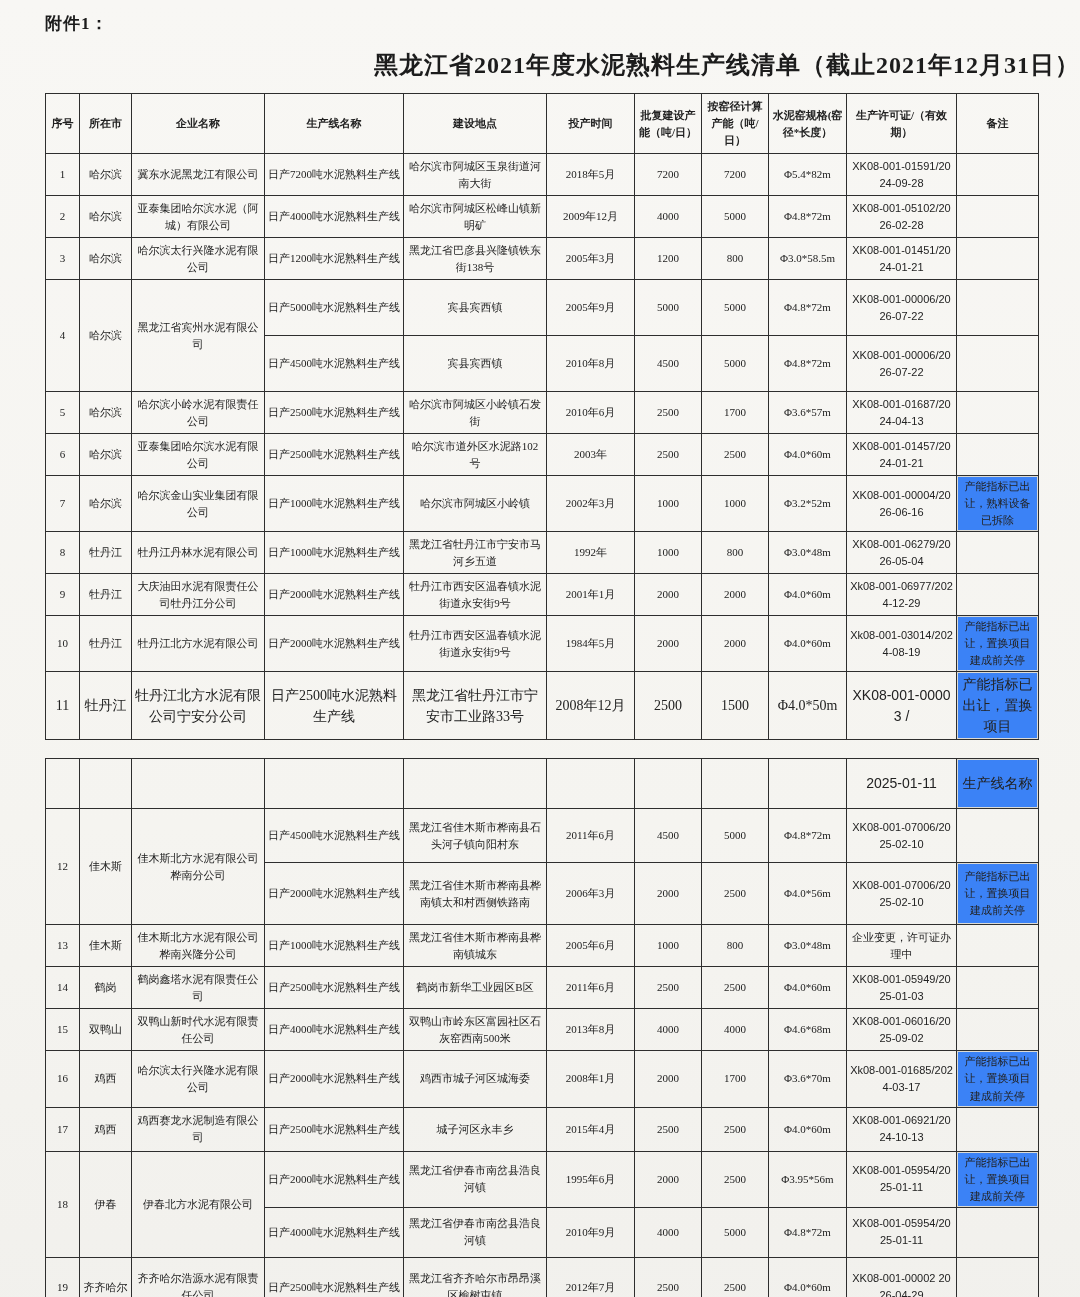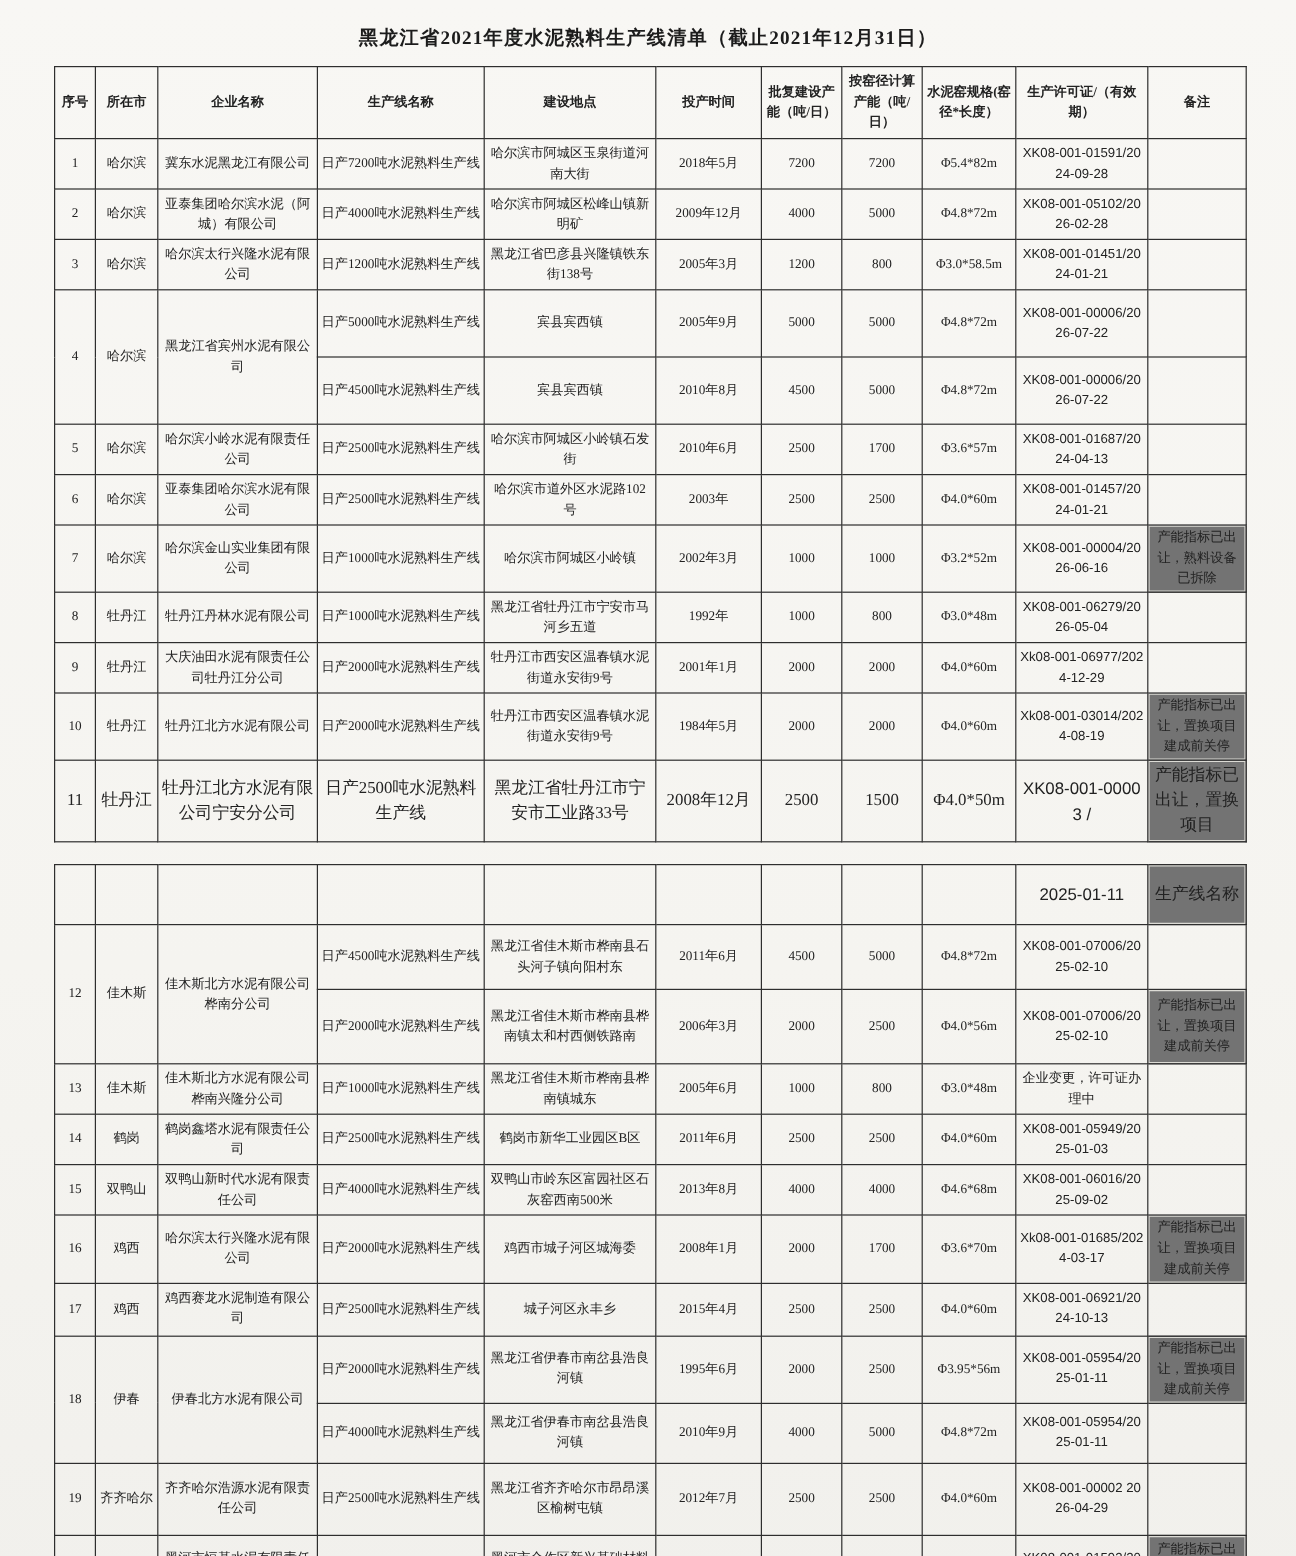--- a/index.html
+++ b/index.html
@@ -8,51 +8,52 @@
     background:linear-gradient(180deg,#f8f7f4 0%,#f5f4f0 60%,#f1f0ec 100%);
     font-family:"Liberation Serif","DejaVu Serif",serif;
     color:#1c1c1c;
   }
   .page{padding:8px 0 0 0;}
   .attach{
     margin:4px 0 0 45px;
     font-size:17px;font-weight:bold;letter-spacing:1px;
   }
   .title{
-    text-align:center;
-    font-size:16px;font-weight:bold;
+    text-align:right;
+    font-size:24px;font-weight:bold;
     margin:14px 0 12px 0;letter-spacing:1px;
   }
   table{
     border-collapse:collapse;table-layout:fixed;
     width:993px;margin-left:45px;
     background:transparent;
   }
   .gap{height:18px;}
   th,td{
     border:1px solid #2e2e2e;
     text-align:center;vertical-align:middle;
     font-size:11px;line-height:1.55;
     padding:2px 3px;
     word-break:break-all;
     color:#222;
   }
   th{font-weight:bold;padding:4px 2px;}
   td.lic{font-family:Liberation Sans, sans-serif;}
   tr.big td{font-size:14px;line-height:1.5;}
-  td.shade{background:#737373;box-shadow:inset 0 0 0 1px #dcdbd5;font-family:Liberation Serif, serif;}
+  td.shade{background:#3b82f6;box-shadow:inset 0 0 0 1px #dcdbd5;font-family:Liberation Serif, serif;}
   col.c-no{width:34px;} col.c-city{width:52px;} col.c-comp{width:133px;}
   col.c-line{width:139px;} col.c-site{width:143px;} col.c-date{width:88px;}
   col.c-cap1{width:67px;} col.c-cap2{width:67px;} col.c-spec{width:78px;}
   col.c-lic{width:110px;} col.c-rem{width:82px;}
 </style>
 </head>
 <body>
 
 <div class="page">
+  <div class="attach">附件1：</div>
   <div class="title">黑龙江省2021年度水泥熟料生产线清单（截止2021年12月31日）</div>
 
   <table>
     <colgroup>
       <col class="c-no">
         <col class="c-city">
         <col class="c-comp">
         <col class="c-line">
         <col class="c-site">
       <col class="c-date">

